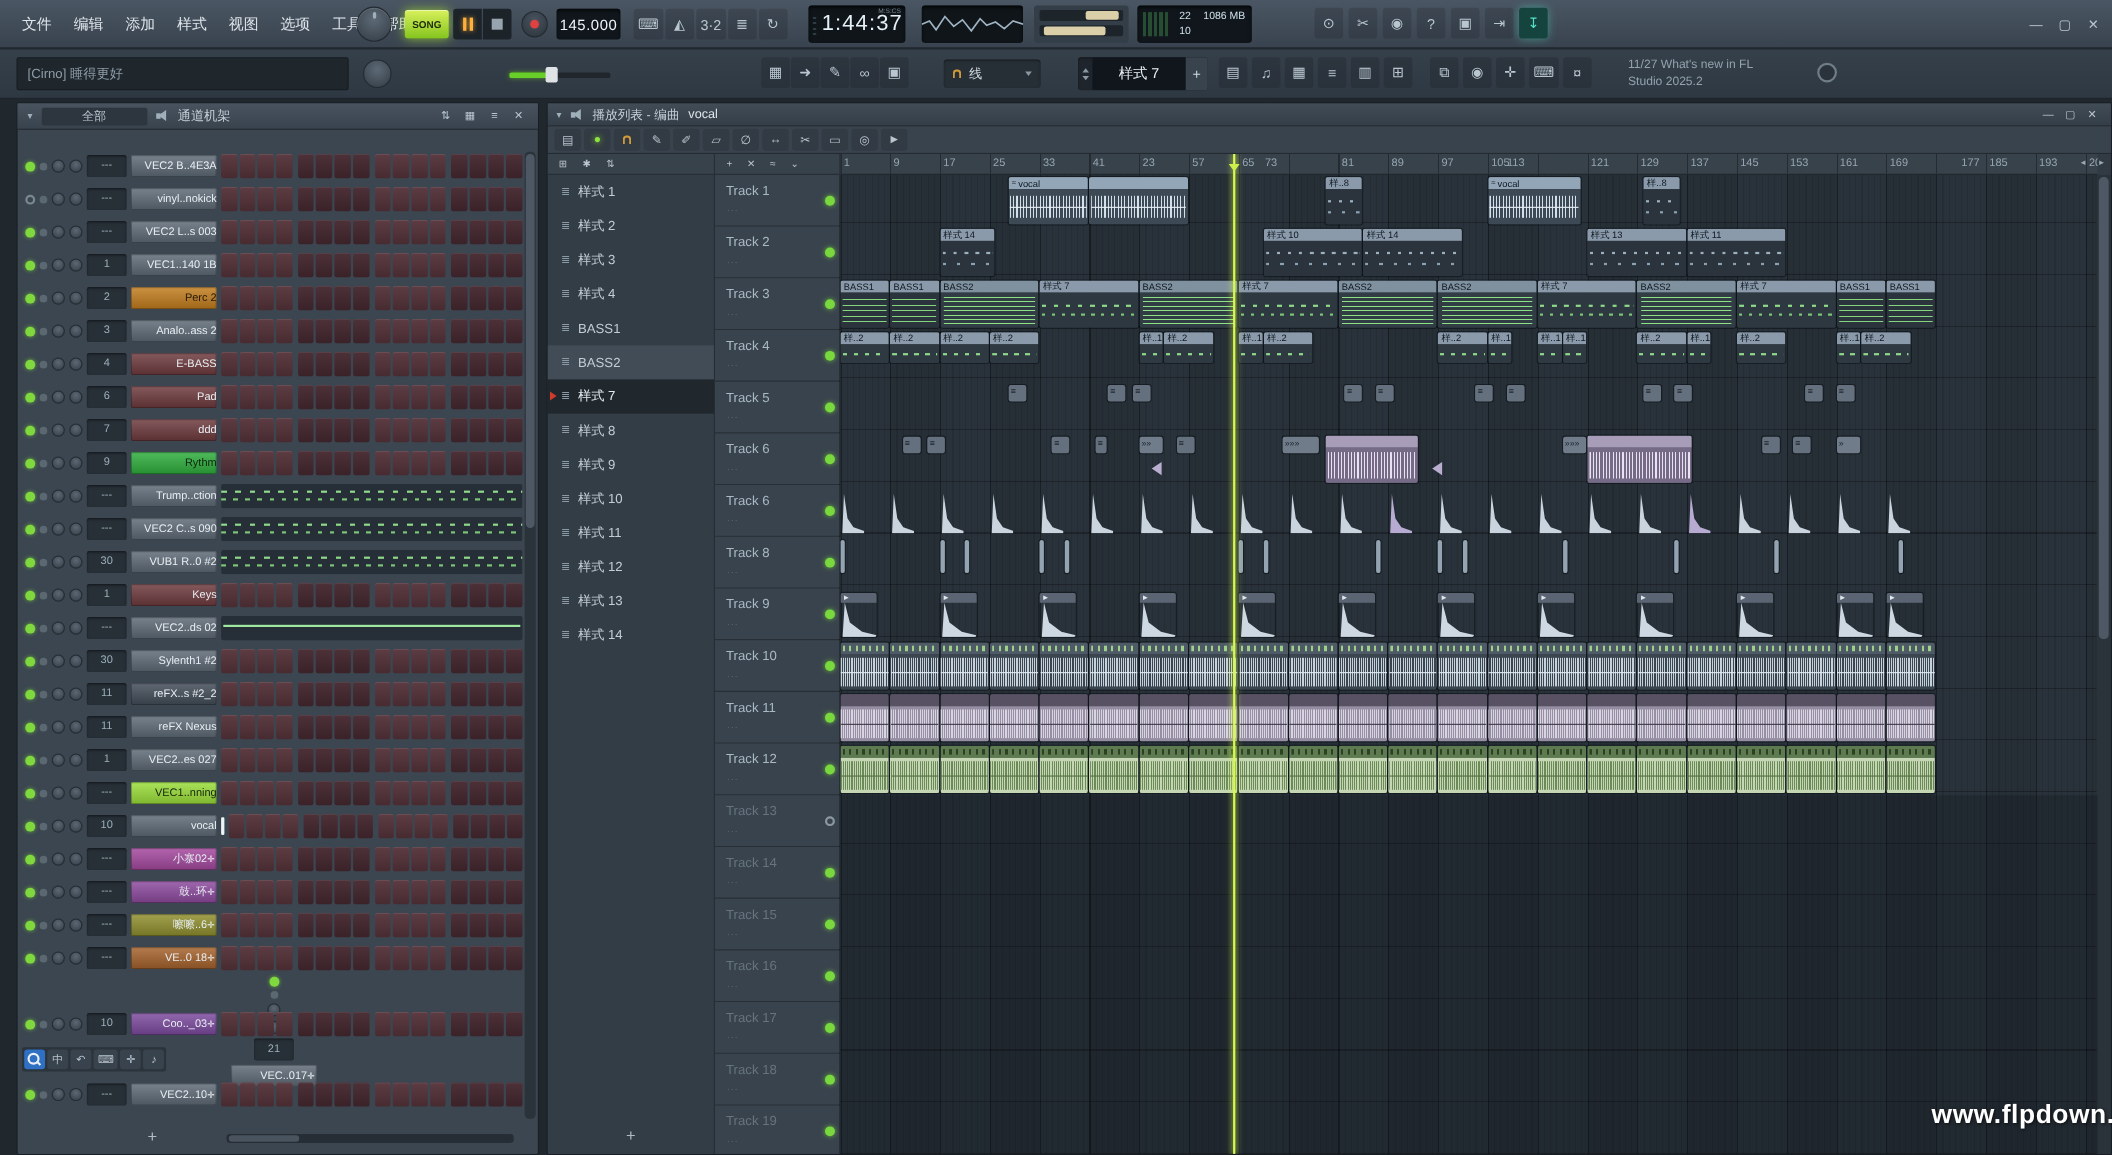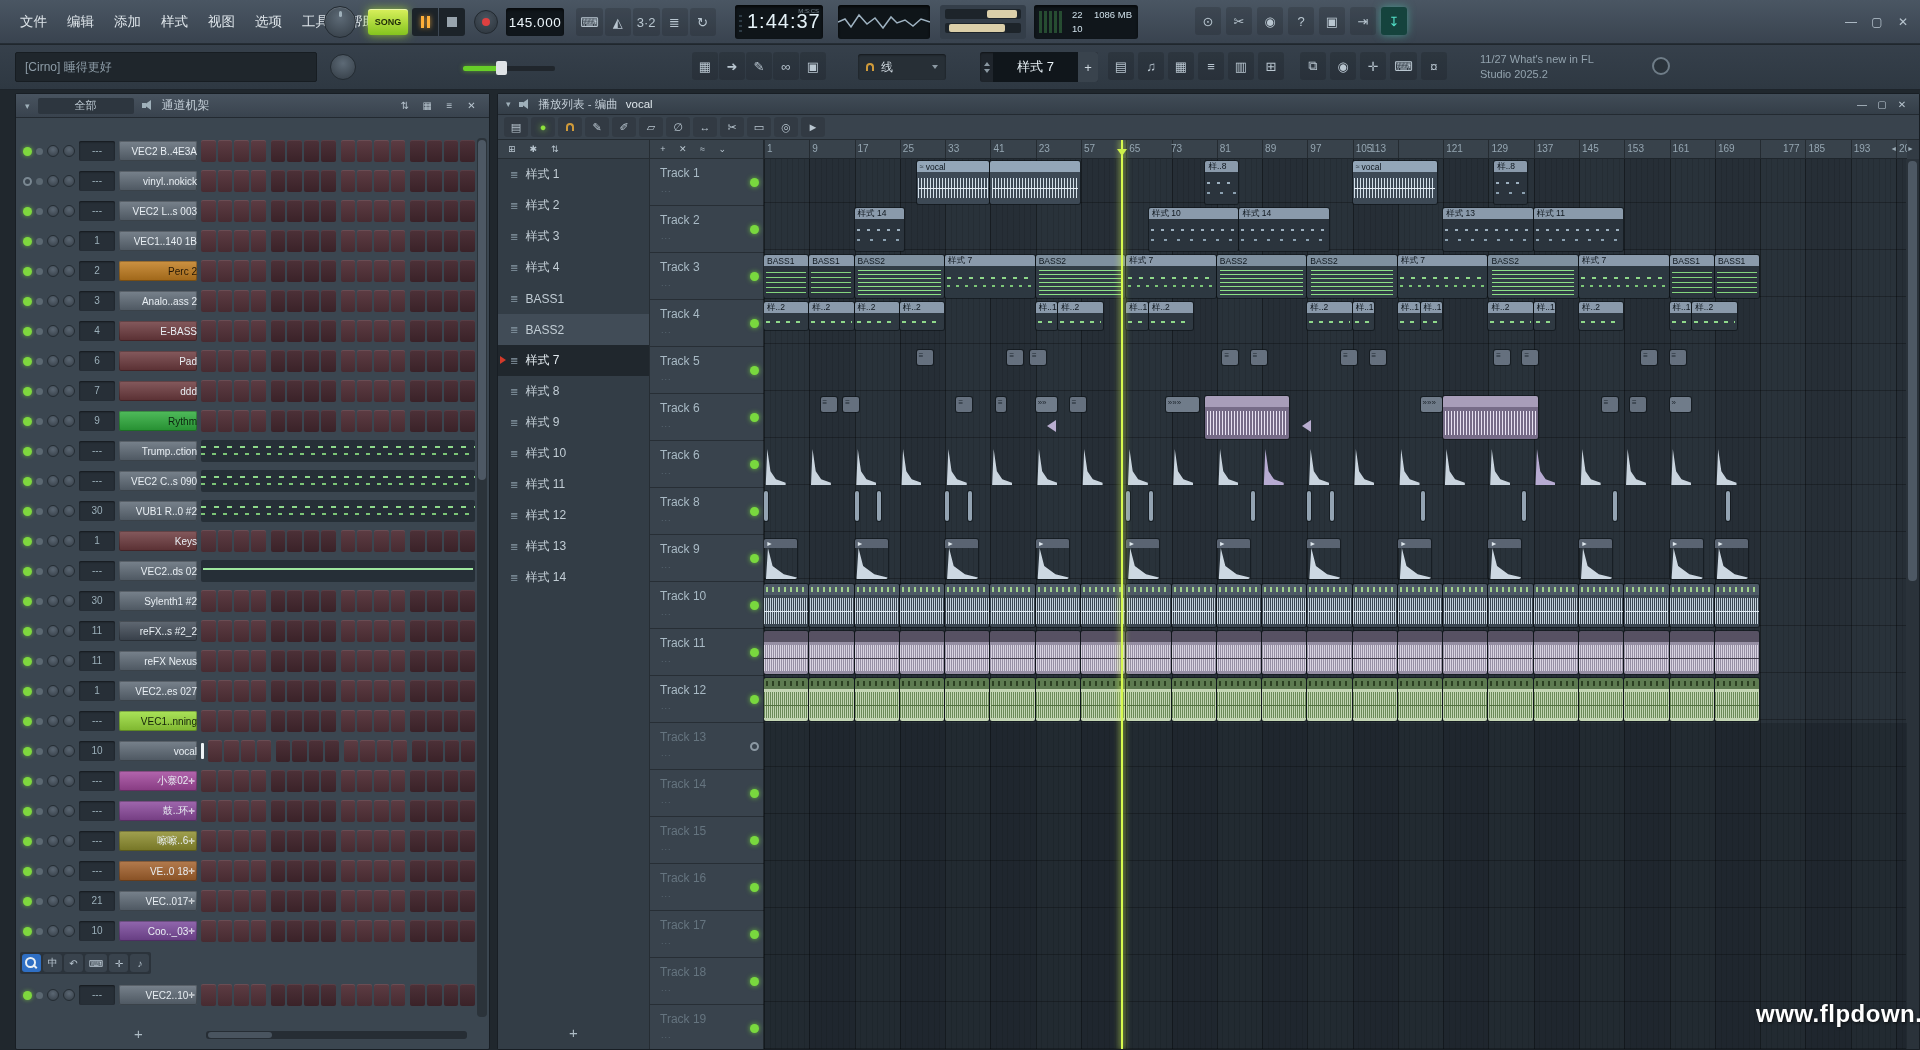--- a/index.html
+++ b/index.html
@@ -1222,21 +1222,21 @@
             <div class="st-c even"></div>
           </div>
           <div class="st-g">
             <div class="st-c odd"></div>
             <div class="st-c odd"></div>
             <div class="st-c odd"></div>
             <div class="st-c odd"></div>
           </div>
         </div>
       </div>
-      <div class="ch-row" style="top: 794px;">
+      <div class="ch-row" style="top: 794px; flex-direction: column;">
         <div class="led on"></div>
         <div class="mdot"></div>
         <div class="knob"></div>
         <div class="knob"></div>
         <div class="numbox">21</div>
         <div class="namebtn" style="background: linear-gradient(rgba(255, 255, 255, 0.16), rgba(0, 0, 0, 0.18)), rgb(94, 106, 118);">
           <div class="namelbl">VEC..017</div>
           <div class="namesuf">✛</div>
         </div>
         <div class="steps">
@@ -1564,21 +1564,21 @@
     <div class="ruler">
         <div class="ruler-num" style="left: 3px;">1</div>
         <div class="ruler-num" style="left: 48.28px;">9</div>
         <div class="ruler-num" style="left: 93.56px;">17</div>
         <div class="ruler-num" style="left: 138.84px;">25</div>
         <div class="ruler-num" style="left: 184.12px;">33</div>
         <div class="ruler-num" style="left: 229.4px;">41</div>
         <div class="ruler-num" style="left: 274.68px;">23</div>
         <div class="ruler-num" style="left: 319.96px;">57</div>
         <div class="ruler-num" style="left: 365.24px;">65</div>
-        <div class="ruler-num" style="left: 407px;">73</div>
+        <div class="ruler-num" style="left: 386px;">73</div>
         <div class="ruler-num" style="left: 455.8px;">81</div>
         <div class="ruler-num" style="left: 501.08px;">89</div>
         <div class="ruler-num" style="left: 546.36px;">97</div>
         <div class="ruler-num" style="left: 591.64px;">105</div>
         <div class="ruler-num" style="left: 606px; text-align: center;">113</div>
         <div class="ruler-num" style="left: 682.2px;">121</div>
         <div class="ruler-num" style="left: 727.48px;">129</div>
         <div class="ruler-num" style="left: 772.76px;">137</div>
         <div class="ruler-num" style="left: 818.04px;">145</div>
         <div class="ruler-num" style="left: 863.32px;">153</div>

